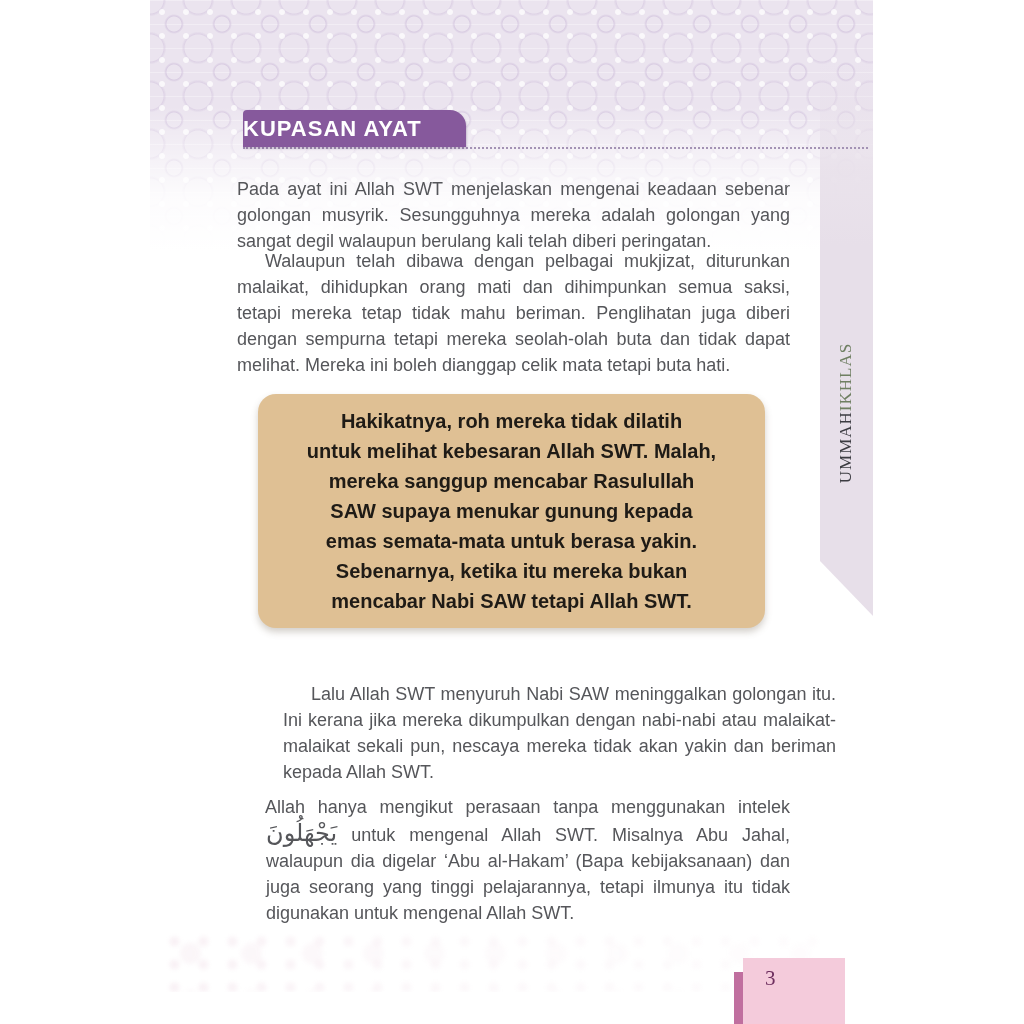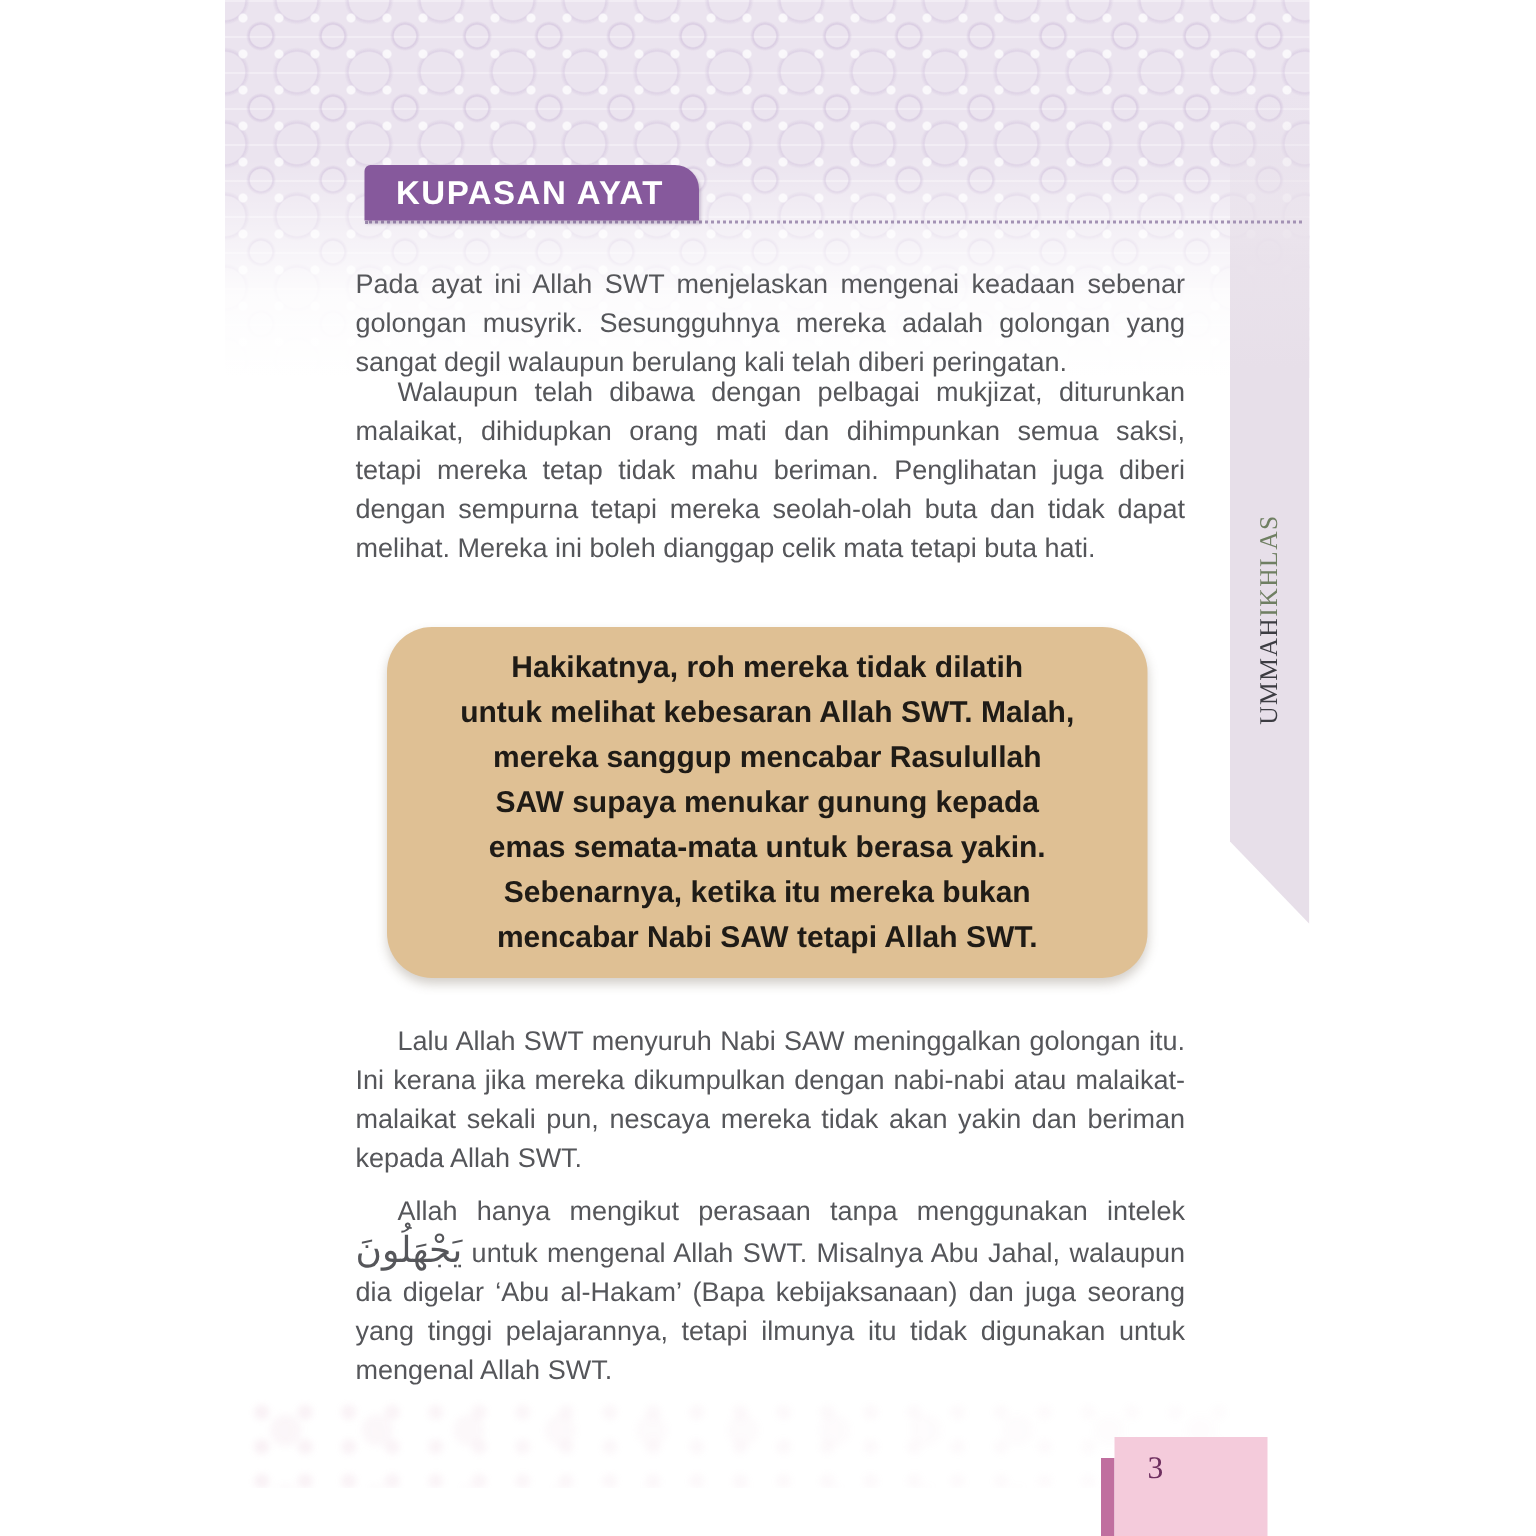--- a/index.html
+++ b/index.html
@@ -31,37 +31,37 @@
     font-family:"Liberation Serif","DejaVu Serif",serif;font-size:17px;letter-spacing:1px;}
   .ribbon-text .w1{color:var(--ribbon-word1-ink,#3c3c42);}
   .ribbon-text .w2{color:var(--ribbon-word2-ink,#6f7f62);}
 
   
   .rule{position:absolute;left:243px;top:131px;width:625px;height:16px;
     border-bottom:2px dotted var(--rule-purple,#a392b4);}
   .header-box{position:absolute;left:243px;top:110px;width:223px;height:37px;box-sizing:border-box;
     background:var(--accent-purple,#86599c);border-radius:4px 16px 0 0;
     color:#ffffff;font-weight:bold;font-size:22px;letter-spacing:1px;line-height:37px;
-    padding-left:21px;box-shadow:1px 2px 2px rgba(90,60,110,.25);}
+    box-shadow:1px 2px 2px rgba(90,60,110,.25);}
 
   
   .body{position:absolute;left:237px;width:553px;margin:0;color:var(--body-ink,#55565a);
     font-size:18px;line-height:26px;text-align:justify;}
   .p1{top:176px;}
   .p2{top:248px;}
-  .p3{top:681px;}
+  .p3{top:681px;margin-left:46px;}
   .p4{top:794px;}
   .indent{text-indent:28px;}
   .p4l1{text-align:justify;text-align-last:justify;text-indent:28px;}
-  .p4rest{text-align:justify;}
+  .p4rest{text-align:justify;margin-left:29px;}
   .arabic{font-family:"DejaVu Sans",sans-serif;font-size:24px;line-height:26px;}
 
   
-  .callout{position:absolute;left:258px;top:418px;width:507px;height:234px;
-    background:var(--callout-tan,#dfc094);border-radius:30px;
+  .callout{position:absolute;left:258px;top:394px;width:507px;height:234px;
+    background:var(--callout-tan,#dfc094);border-radius:18px;
     display:flex;align-items:center;justify-content:center;
     box-shadow:0 4px 7px rgba(110,95,80,.3);}
   .callout-text{width:472px;color:var(--callout-ink,#1f1b16);font-weight:bold;
     font-size:20px;line-height:30px;text-align:center;white-space:pre-line;}
 
   
   .watermark{position:absolute;left:160px;top:930px;width:660px;height:62px;
     background-image:
       radial-gradient(circle, rgba(214,160,188,.45) 4px, rgba(214,160,188,0) 6px),
       radial-gradient(circle, rgba(214,160,188,.3) 9px, rgba(214,160,188,0) 12px);

